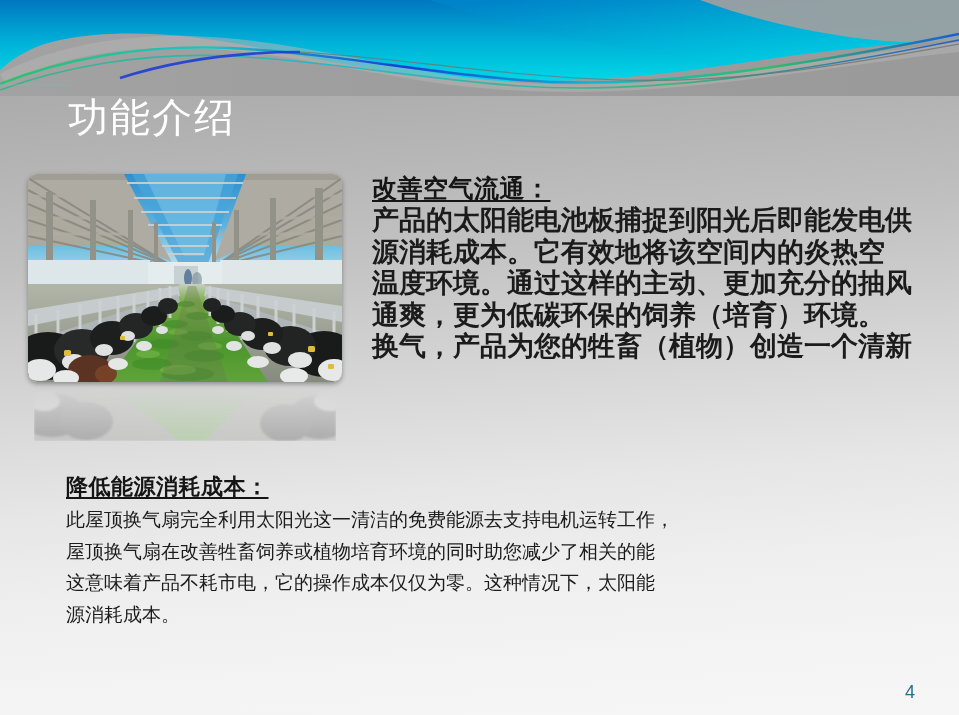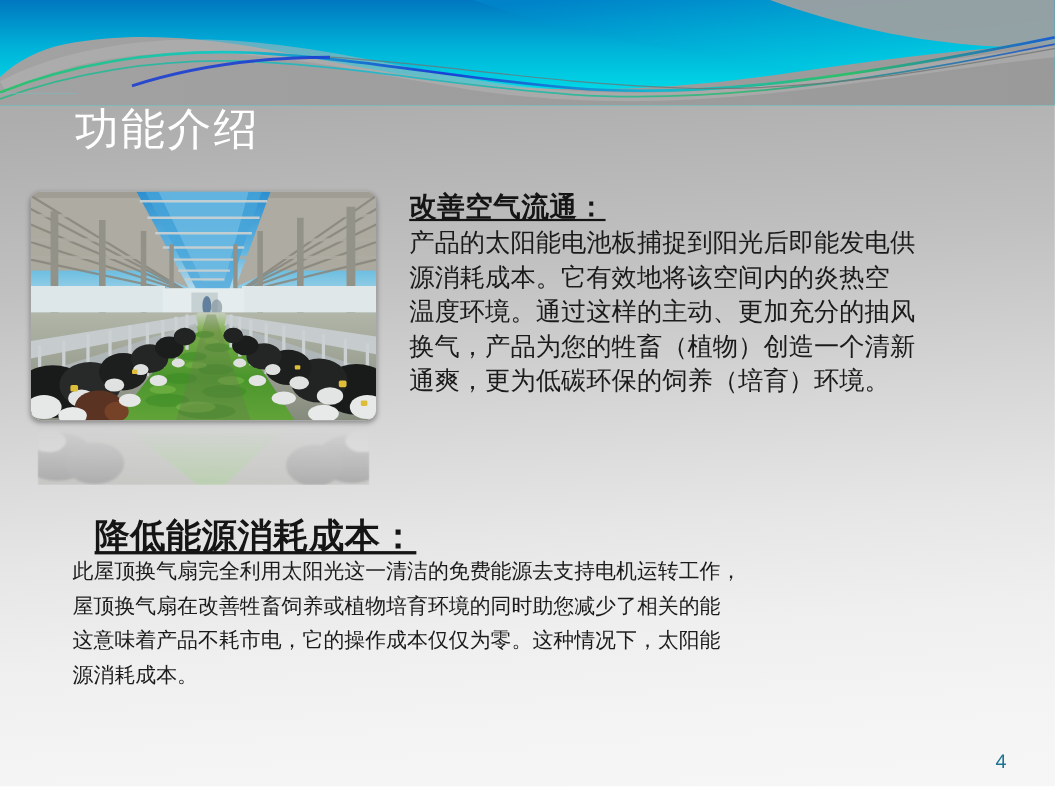--- a/index.html
+++ b/index.html
@@ -91,38 +91,38 @@
     left: 372px;
     top: 173px;
     width: 562px;
   }
   #right-block .section-heading {
     font-size: 25px;
     line-height: 32px;
     letter-spacing: 0.5px;
   }
   #right-block .body-text {
-    font-size: 23px;
+    font-size: 27px;
     line-height: 31.5px;
     letter-spacing: 0px;
     text-align: justify;
     text-justify: inter-character;
+    font-weight: bold;
   }
 
   #bottom-block {
     position: absolute;
     left: 66px;
     top: 470px;
     width: 872px;
   }
   #bottom-block .section-heading {
-    font-size: 32px;
+    font-size: 22px;
     line-height: 34px;
     letter-spacing: 0.5px;
-    margin-left: 20px;
   }
   #bottom-block .body-text {
     font-size: 19px;
     line-height: 31.5px;
     text-align: justify;
     text-justify: inter-character;
   }
 
   
   #page-number {
@@ -423,22 +423,22 @@
       </svg>
     </div>
   </div>
 
   <div id="right-block">
     <div class="section-heading">改善空气流通：</div>
     <div class="body-text">
       <div>产品的太阳能电池板捕捉到阳光后即能发电供</div>
       <div>源消耗成本。它有效地将该空间内的炎热空</div>
       <div>温度环境。通过这样的主动、更加充分的抽风</div>
+      <div>通爽，更为低碳环保的饲养（培育）环境。</div>
       <div>换气，产品为您的牲畜（植物）创造一个清新</div>
-      <div>通爽，更为低碳环保的饲养（培育）环境。</div>
     </div>
   </div>
 
   <div id="bottom-block">
     <div class="section-heading">降低能源消耗成本：</div>
     <div class="body-text">
       <div>此屋顶换气扇完全利用太阳光这一清洁的免费能源去支持电机运转工作，</div>
       <div>屋顶换气扇在改善牲畜饲养或植物培育环境的同时助您减少了相关的能</div>
       <div>这意味着产品不耗市电，它的操作成本仅仅为零。这种情况下，太阳能</div>
       <div>源消耗成本。</div>

